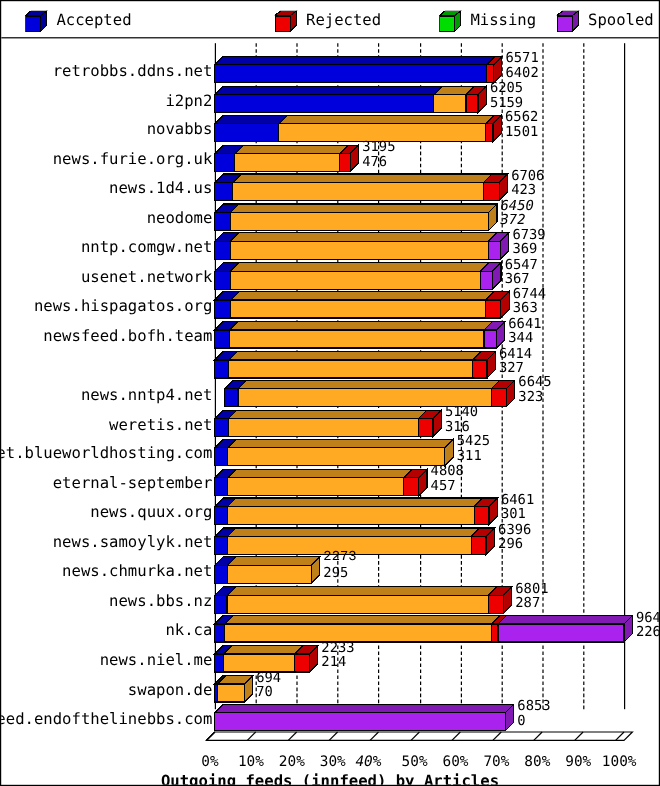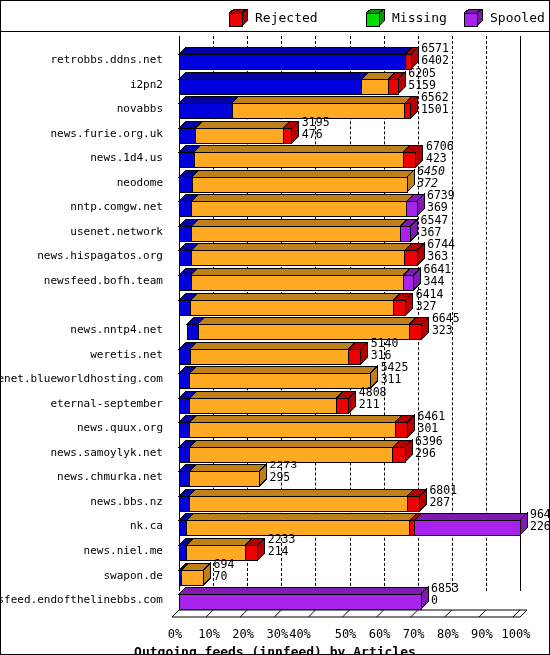--- a/index.html
+++ b/index.html
@@ -8,21 +8,21 @@
 
   
   #legend{position:absolute;left:0;top:0;width:548px;height:31px;border-bottom:1px solid #000;box-sizing:border-box;}
   .lg{position:absolute;top:6px;height:20px;display:flex;align-items:center;}
   .lgcube{position:relative;width:19px;height:17px;margin-right:7px;}
   .lgtxt{font-size:13px;line-height:13px;color:#000;letter-spacing:0px;}
 
   
   #plot{position:absolute;left:0;top:31px;width:548px;height:622px;}
   #labels{position:absolute;left:0;top:0;width:176px;height:575px;}
-  .ylab{position:absolute;right:14px;font-size:11px;line-height:11.5px;color:#000;white-space:nowrap;text-align:right;}
+  .ylab{position:absolute;right:0;font-size:13px;line-height:11.5px;color:#000;white-space:nowrap;text-align:right;}
 
   #grid{position:absolute;left:176px;top:0;width:372px;height:575px;}
   .gl{position:absolute;top:4px;bottom:16px;width:0;border-left:1px dashed #000;}
   .gl.solid{border-left:1px solid #000;}
 
   
   #floor{position:absolute;left:0px;top:565px;width:548px;height:26px;}
 
   .xtick{position:absolute;top:596px;font-size:12px;line-height:12px;color:#000;transform:translateX(-50%);white-space:nowrap;}
   #xtitle{position:absolute;left:0;top:613px;width:548px;text-align:center;font-size:13px;font-weight:bold;line-height:13px;color:#000;}
@@ -30,20 +30,28 @@
   
   .row{position:absolute;left:0;height:24px;}
   .vlabel{position:absolute;font-size:11.5px;line-height:12px;color:#000;white-space:nowrap;}
 </style>
 </head>
 <body>
 
 <div id="root">
 
   <div id="legend">
+      <div class="lg" style="left: 20px;">
+        <div class="lgcube"><svg width="19" height="18" viewBox="0 0 19 18" shape-rendering="crispEdges">
+            <polygon points="0,4 5,0 18,0 13,4" fill="#00009b" stroke="#000" stroke-width="1"></polygon>
+            <polygon points="13,4 18,0 18,12 13,17" fill="#00009b" stroke="#000" stroke-width="1"></polygon>
+            <rect x="0.5" y="4.5" width="12.5" height="12.5" fill="#0000dd" stroke="#000" stroke-width="1"></rect>
+          </svg></div>
+        <span class="lgtxt">Accepted</span>
+      </div>
       <div class="lg" style="left: 228px;">
         <div class="lgcube"><svg width="19" height="18" viewBox="0 0 19 18" shape-rendering="crispEdges">
             <polygon points="0,4 5,0 18,0 13,4" fill="#a70000" stroke="#000" stroke-width="1"></polygon>
             <polygon points="13,4 18,0 18,12 13,17" fill="#a70000" stroke="#000" stroke-width="1"></polygon>
             <rect x="0.5" y="4.5" width="12.5" height="12.5" fill="#ee0000" stroke="#000" stroke-width="1"></rect>
           </svg></div>
         <span class="lgtxt">Rejected</span>
       </div>
       <div class="lg" style="left: 365px;">
         <div class="lgcube"><svg width="19" height="18" viewBox="0 0 19 18" shape-rendering="crispEdges">
@@ -282,21 +290,21 @@
           <svg width="548" height="26" viewBox="0 0 548 26" shape-rendering="crispEdges" style="position:absolute;left:0;top:0;overflow:visible">
             <polygon points="178,8 185,1 195.912,1 188.912,8" fill="#0000a6" stroke="#000" stroke-width="1"></polygon>
             <polygon points="188.912,8 195.912,1 342.54200000000003,1 335.54200000000003,8" fill="#bf801a" stroke="#000" stroke-width="1"></polygon>
             <polygon points="335.54200000000003,8 342.54200000000003,1 354.81800000000004,1 347.81800000000004,8" fill="#b30000" stroke="#000" stroke-width="1"></polygon>
             <polygon points="347.818,8 354.818,1 354.818,16 347.818,23" fill="#b30000" stroke="#000" stroke-width="1"></polygon>
             <rect x="178" y="8" width="10.912000000000006" height="15" fill="#0000dd" stroke="#000" stroke-width="1"></rect>
             <rect x="188.912" y="8" width="146.63000000000002" height="15" fill="#ffaa22" stroke="#000" stroke-width="1"></rect>
             <rect x="335.54200000000003" y="8" width="12.27600000000001" height="15" fill="#ee0000" stroke="#000" stroke-width="1"></rect>
           </svg>
           <div class="vlabel" style="left: 357.818px; top: -4px;">4808</div>
-          <div class="vlabel" style="left: 357.818px; top: 8px;">211</div>
+          <div class="vlabel" style="left: 357.818px; top: 8px;">457</div>
         </div>
         <div class="row" style="top: 382.25px; left: 0px; width: 548px;">
           <svg width="548" height="26" viewBox="0 0 548 26" shape-rendering="crispEdges" style="position:absolute;left:0;top:0;overflow:visible">
             <polygon points="178,8 185,1 195.571,1 188.571,8" fill="#0000a6" stroke="#000" stroke-width="1"></polygon>
             <polygon points="188.571,8 195.571,1 401.19399999999996,1 394.19399999999996,8" fill="#bf801a" stroke="#000" stroke-width="1"></polygon>
             <polygon points="394.19399999999996,8 401.19399999999996,1 413.47,1 406.47,8" fill="#b30000" stroke="#000" stroke-width="1"></polygon>
             <polygon points="406.47,8 413.47,1 413.47,16 406.47,23" fill="#b30000" stroke="#000" stroke-width="1"></polygon>
             <rect x="178" y="8" width="10.570999999999998" height="15" fill="#0000dd" stroke="#000" stroke-width="1"></rect>
             <rect x="188.571" y="8" width="205.62299999999996" height="15" fill="#ffaa22" stroke="#000" stroke-width="1"></rect>
             <rect x="394.19399999999996" y="8" width="12.276000000000067" height="15" fill="#ee0000" stroke="#000" stroke-width="1"></rect>
@@ -403,21 +411,21 @@
         <line x1="416.7" y1="13" x2="409.7" y2="20" stroke="#000" stroke-width="1"></line>
         <line x1="450.8" y1="13" x2="443.8" y2="20" stroke="#000" stroke-width="1"></line>
         <line x1="484.9" y1="13" x2="477.9" y2="20" stroke="#000" stroke-width="1"></line>
         <line x1="519" y1="13" x2="512" y2="20" stroke="#000" stroke-width="1"></line>
       </svg>
     <div id="xticks">
         <div class="xtick" style="left: 174px;">0%</div>
         <div class="xtick" style="left: 208.1px;">10%</div>
         <div class="xtick" style="left: 242.2px;">20%</div>
         <div class="xtick" style="left: 276.3px;">30%</div>
-        <div class="xtick" style="left: 299px;">40%</div>
+        <div class="xtick" style="left: 306px; font-style: italic;">40%</div>
         <div class="xtick" style="left: 344.5px;">50%</div>
         <div class="xtick" style="left: 378.6px;">60%</div>
         <div class="xtick" style="left: 412.7px;">70%</div>
         <div class="xtick" style="left: 446.8px;">80%</div>
         <div class="xtick" style="left: 480.9px;">90%</div>
         <div class="xtick" style="left: 515px;">100%</div>
       </div>
     <div id="xtitle">Outgoing feeds (innfeed) by Articles</div>
   </div>
 

